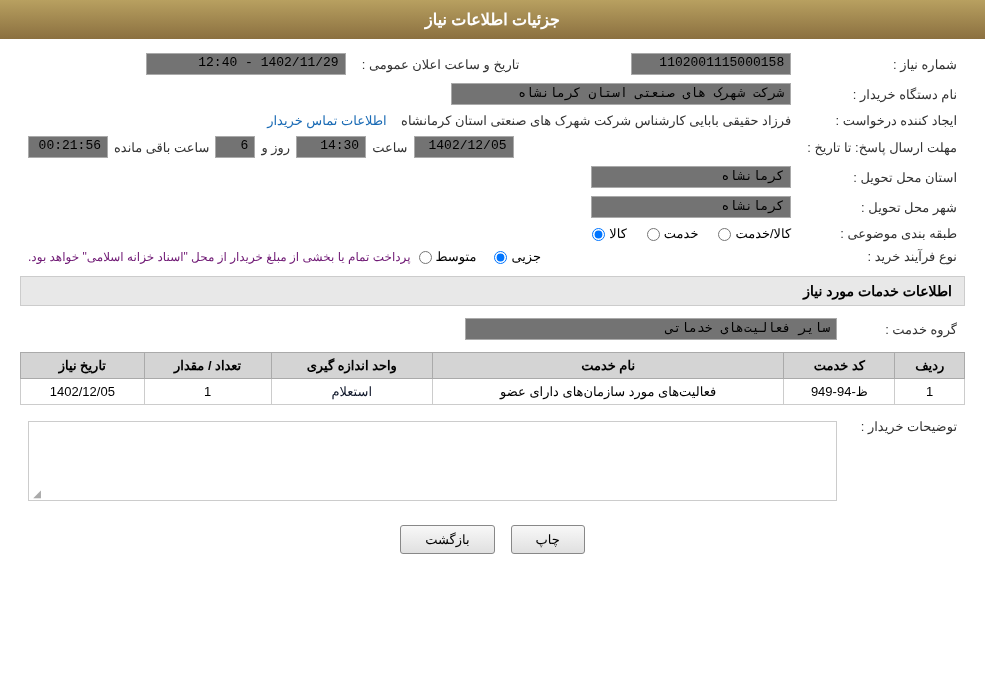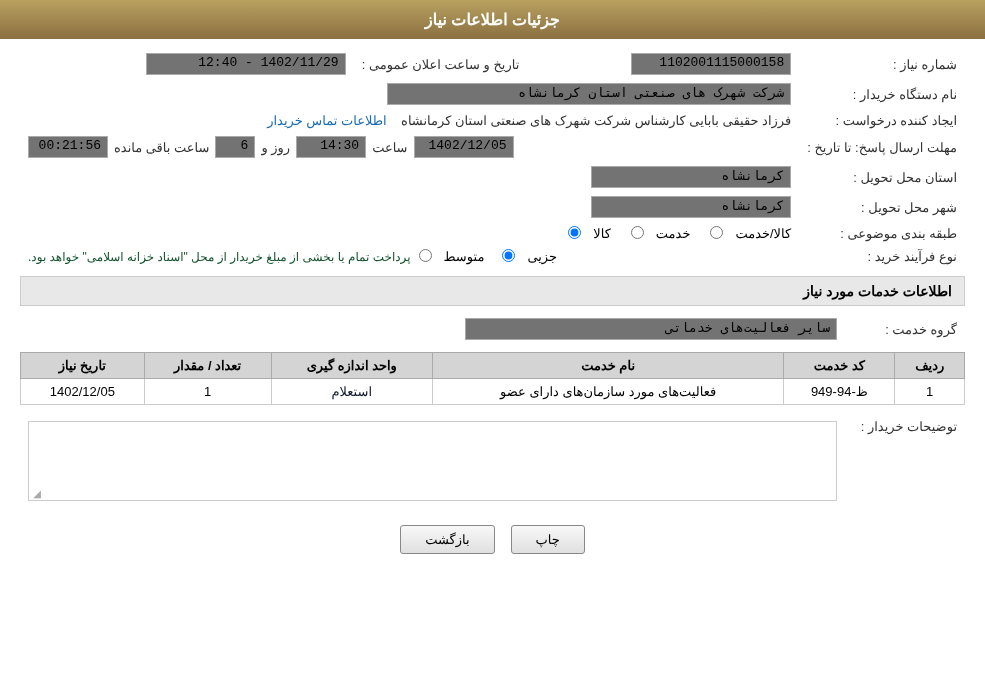--- a/index.html
+++ b/index.html
@@ -49,21 +49,21 @@
     .input-box {
       border: 1px solid #aaa;
       padding: 1px 6px;
       background: #737373;
       min-height: 22px;
       display: inline-block;
       text-align: right;
       font-family: Liberation Mono, monospace;
     }
     .input-wide {
-      width: 404px;
+      width: 340px;
     }
     .input-num {
       width: 160px;
     }
     .blue-link {
       color: #1a6bb5;
       text-decoration: none;
     }
     .row-flex {
       display: flex;
@@ -92,22 +92,22 @@
       direction: rtl;
     }
     .radio-group {
       display: flex;
       gap: 16px;
       flex-direction: row-reverse;
       align-items: center;
     }
     .radio-item {
       display: flex;
-      align-items: flex-start;
-      gap: 12px;
+      align-items: flex-end;
+      gap: 4px;
       flex-direction: row-reverse;
     }
     .radio-item input[type=radio] {
       margin: 0;
     }
     .process-row {
       display: flex;
       align-items: center;
       gap: 8px;
       flex-direction: row-reverse;
@@ -257,21 +257,21 @@
               <span>کالا</span>
             </div>
           </div>
         </td>
       </tr>
 
       <tr>
         <td class="label-cell">نوع فرآیند خرید :</td>
         <td class="value-cell" colspan="3">
           <div class="process-row">
-            <span style="color:#14532d; font-size:12px;">پرداخت تمام یا بخشی از مبلغ خریدار از محل "اسناد خزانه اسلامی" خواهد بود.</span>
+            <span style="color:#701a75; font-size:12px;">پرداخت تمام یا بخشی از مبلغ خریدار از محل "اسناد خزانه اسلامی" خواهد بود.</span>
             <div class="radio-item" style="margin-right:10px;">
               <input type="radio" name="process" style="">
               <span>متوسط</span>
             </div>
             <div class="radio-item">
               <input type="radio" name="process" checked="" style="">
               <span>جزیی</span>
             </div>
           </div>
         </td>

